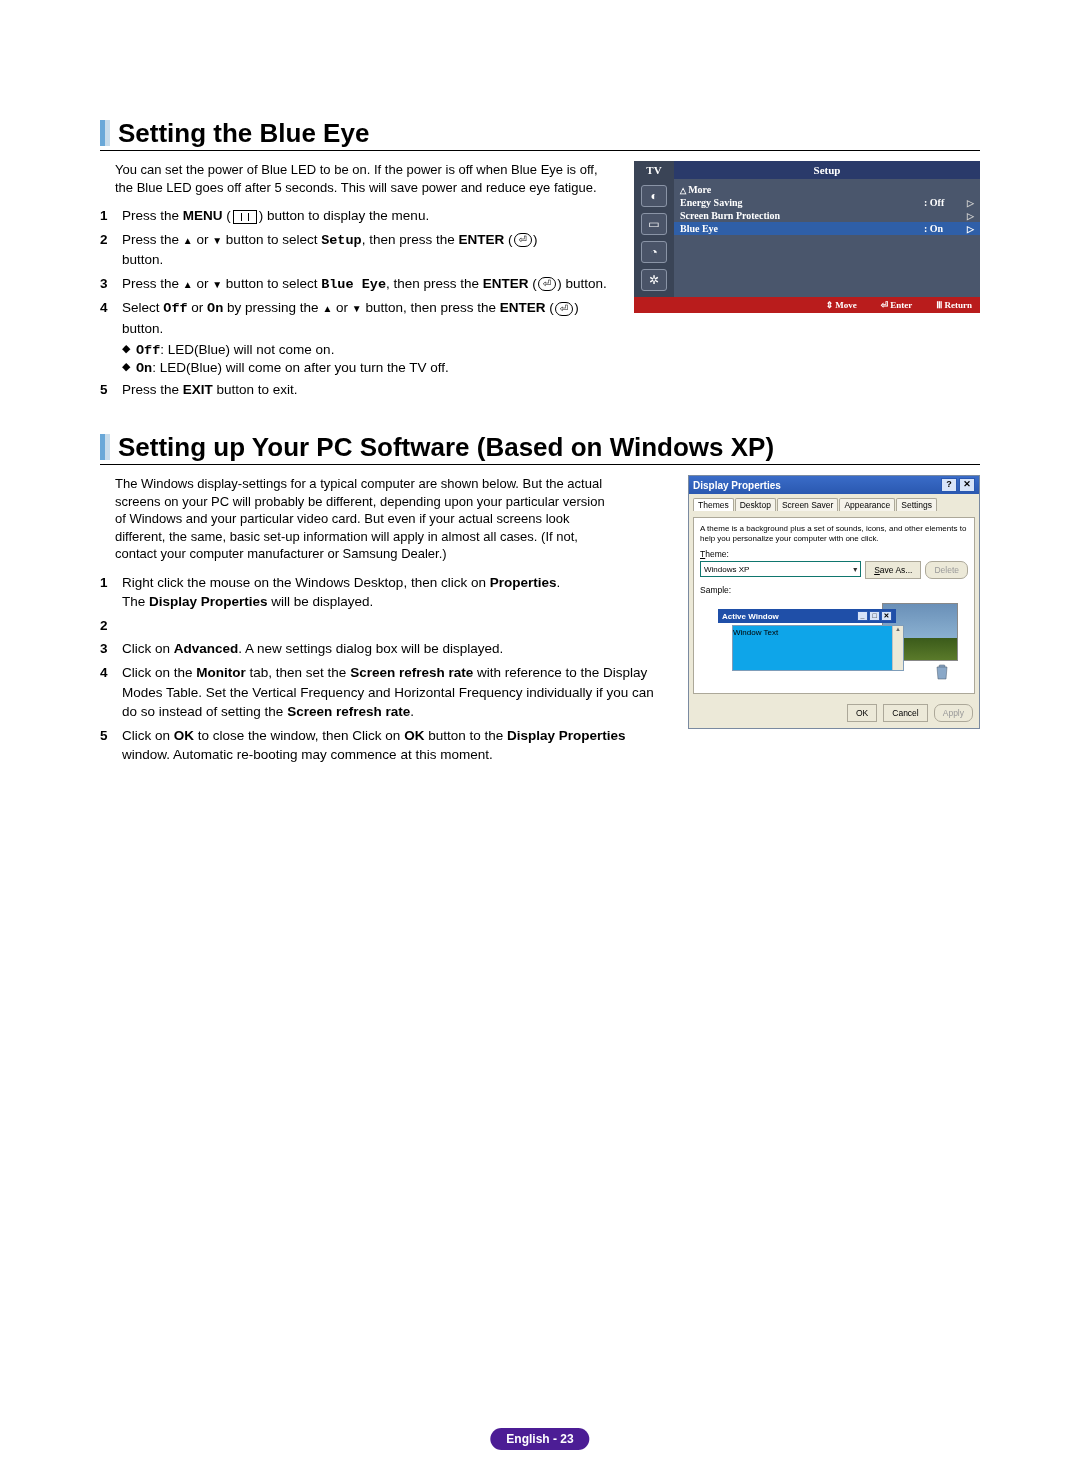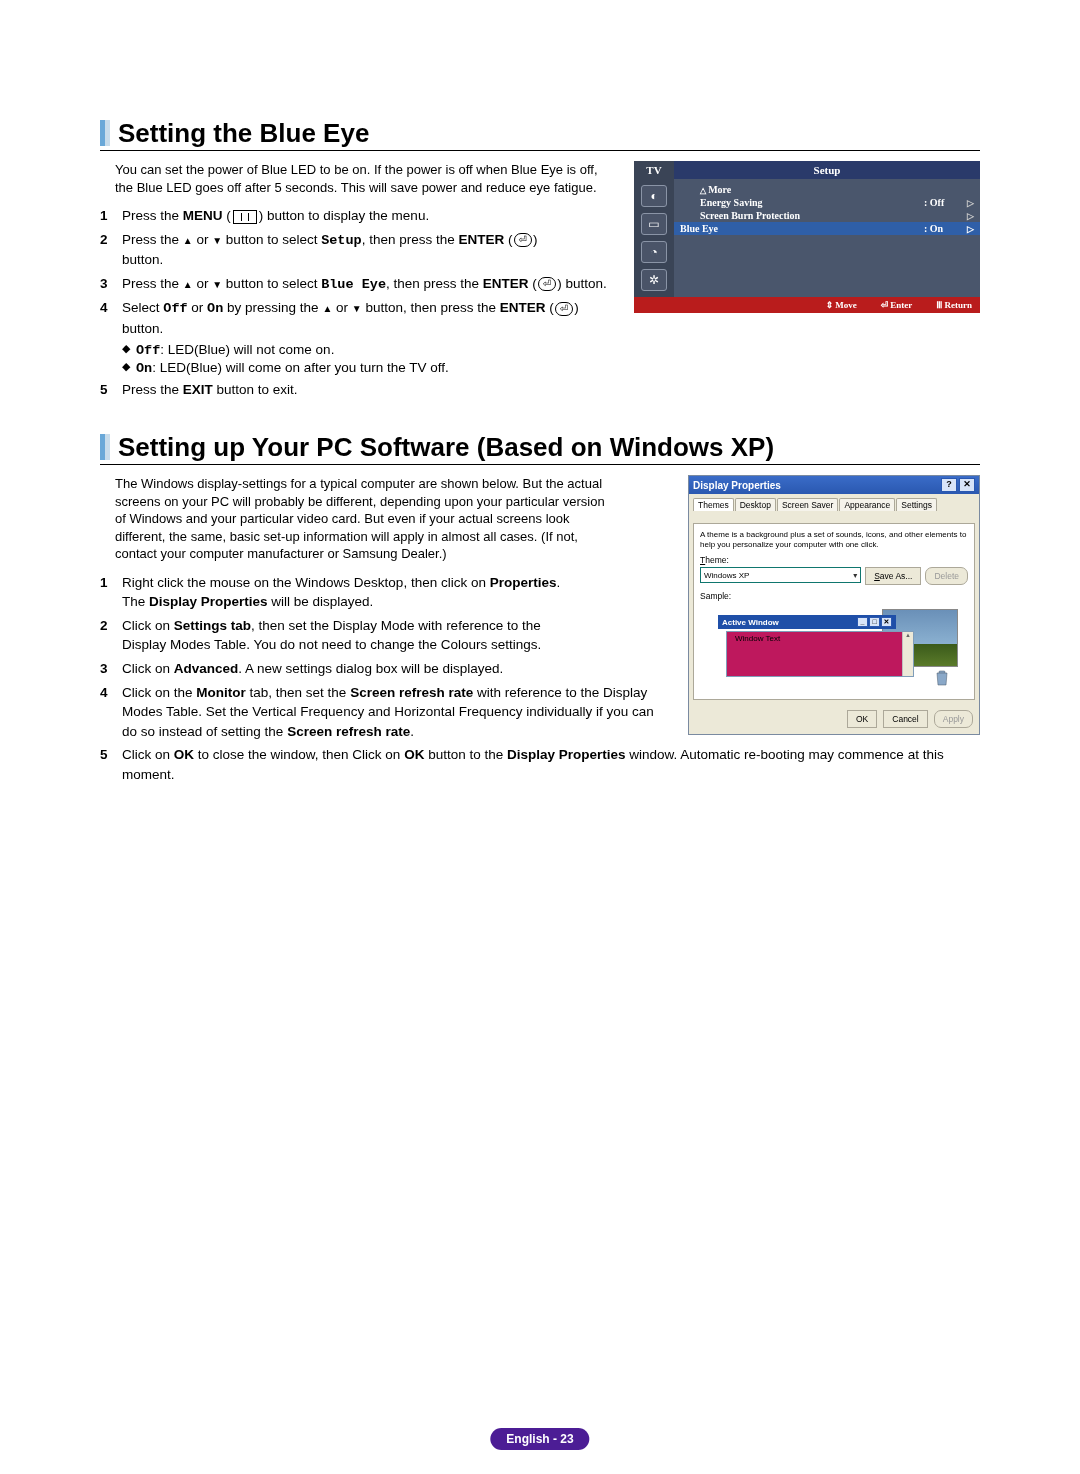--- a/index.html
+++ b/index.html
@@ -169,21 +169,20 @@
     flex: 1;
     background: #4a566c;
     padding: 4px 6px;
   }
   .osd-row {
     display: flex;
     align-items: center;
     padding: 1px 0;
     font-weight: bold;
     font-size: 10px;
-    margin-left: 20px;
   }
   .osd-row .label { flex: 1; }
   .osd-row .val { width: 40px; }
   .osd-row .arr { width: 10px; text-align: right; color: #ccc; font-size: 9px; }
   .osd-row.more .label::before { content: "△ "; font-size: 8px; }
   .osd-row.hl { background: #2f5fa8; margin: 0 -6px; padding: 1px 6px; }
   .osd-row.hl .arr { color: #fff; }
   .osd-foot {
     display: flex;
     justify-content: flex-end;
@@ -218,21 +217,21 @@
     background: #d8e4f8;
     color: #000;
     text-align: center;
     margin-left: 2px;
     font-size: 9px;
     border: 1px solid #2a58b0;
     line-height: 11px;
   }
   .dp-tabs {
     display: flex;
-    padding: 4px 4px 12px 4px;
+    padding: 4px 4px 6px 4px;
     gap: 1px;
     font-size: 8.5px;
   }
   .dp-tab {
     border: 1px solid #aca899;
     border-bottom: none;
     background: #f5f3eb;
     padding: 1px 4px;
     border-radius: 2px 2px 0 0;
   }
@@ -285,27 +284,27 @@
     font-weight: bold;
     padding: 2px 4px;
     display: flex;
     justify-content: space-between;
     align-items: center;
   }
   .dp-aw .wb { display: flex; gap: 1px; }
   .dp-aw .wb span { width: 9px; height: 8px; background: #d8e4f8; color: #000; text-align: center; font-size: 7px; line-height: 8px; border: 1px solid #2a58b0; }
   .dp-wt {
     position: absolute;
-    left: 26px; top: 28px;
+    left: 32px; top: 28px;
     width: 170px;
     height: 40px;
-    background: #be185d;
+    background: #0ea5e9;
     border: 1px solid #7f9db9;
     font-size: 8px;
-    padding: 2px 8px;
+    padding: 2px 0;
   }
   .dp-wt .sb { position: absolute; right: 0; top: 0; bottom: 0; width: 10px; background: #ece9d8; border-left: 1px solid #c0c0c0; }
   .dp-wt .sb::before { content: "▲"; display: block; text-align: center; font-size: 6px; color: #666; }
   .dp-desk {
     position: absolute;
     right: 10px; top: 6px;
     width: 74px; height: 56px;
     background: linear-gradient(#6a90b8, #8ab0d0 60%, #3a5a1a 60%, #5a7a2a);
     border: 1px solid #888;
   }
@@ -502,23 +501,20 @@
 
   <div class="steps">
     <div class="step-row">
       <div class="step-num">1</div>
       <div class="step-body" style="max-width:440px;">
         <span>Right click the mouse on the Windows Desktop, then click on </span><span class="bold">Properties</span><span>. The </span><span class="bold">Display Properties</span><span> will be displayed.</span>
       </div>
     </div>
     <div class="step-row">
       <div class="step-num">2</div>
-      <div class="step-body" style="max-width:440px;">
-        <span>Click on </span><span class="bold">Settings tab</span><span>, then set the Display Mode with reference to the Display Modes Table. You do not need to change the Colours settings.</span>
-      </div>
     </div>
     <div class="step-row">
       <div class="step-num">3</div>
       <div class="step-body">
         <span>Click on </span><span class="bold">Advanced</span><span>. A new settings dialog box will be displayed.</span>
       </div>
     </div>
     <div class="step-row">
       <div class="step-num">4</div>
       <div class="step-body">

